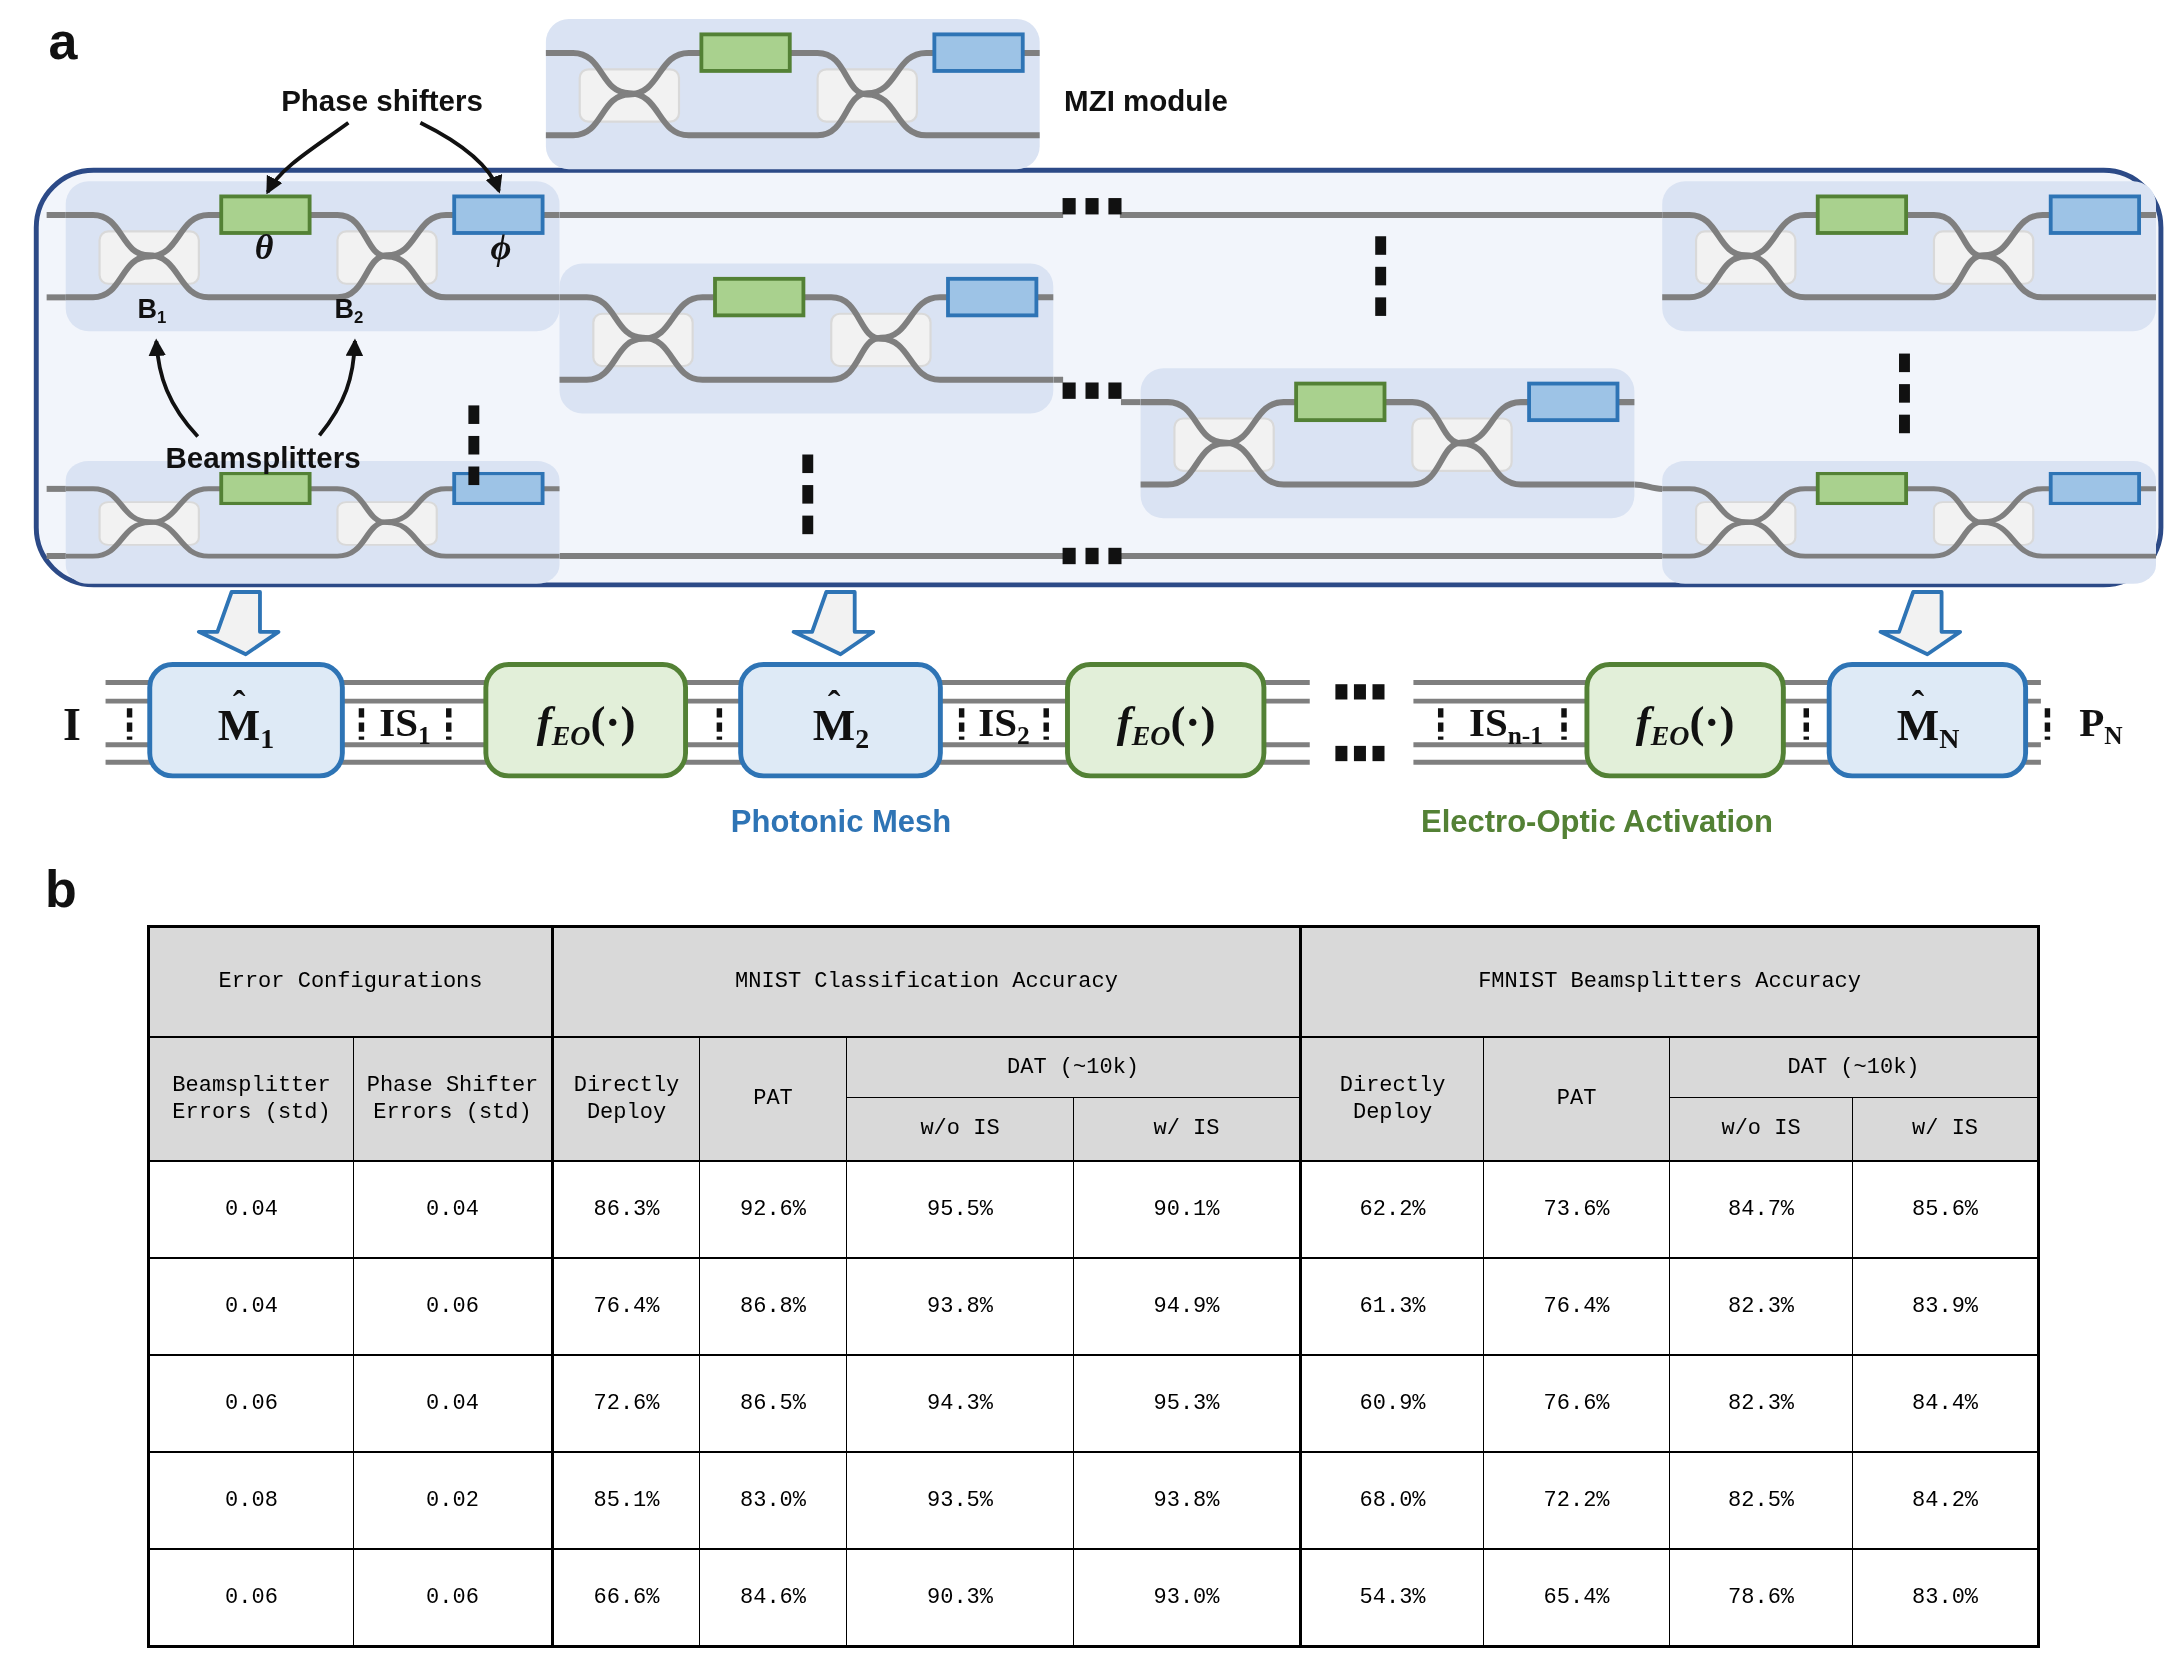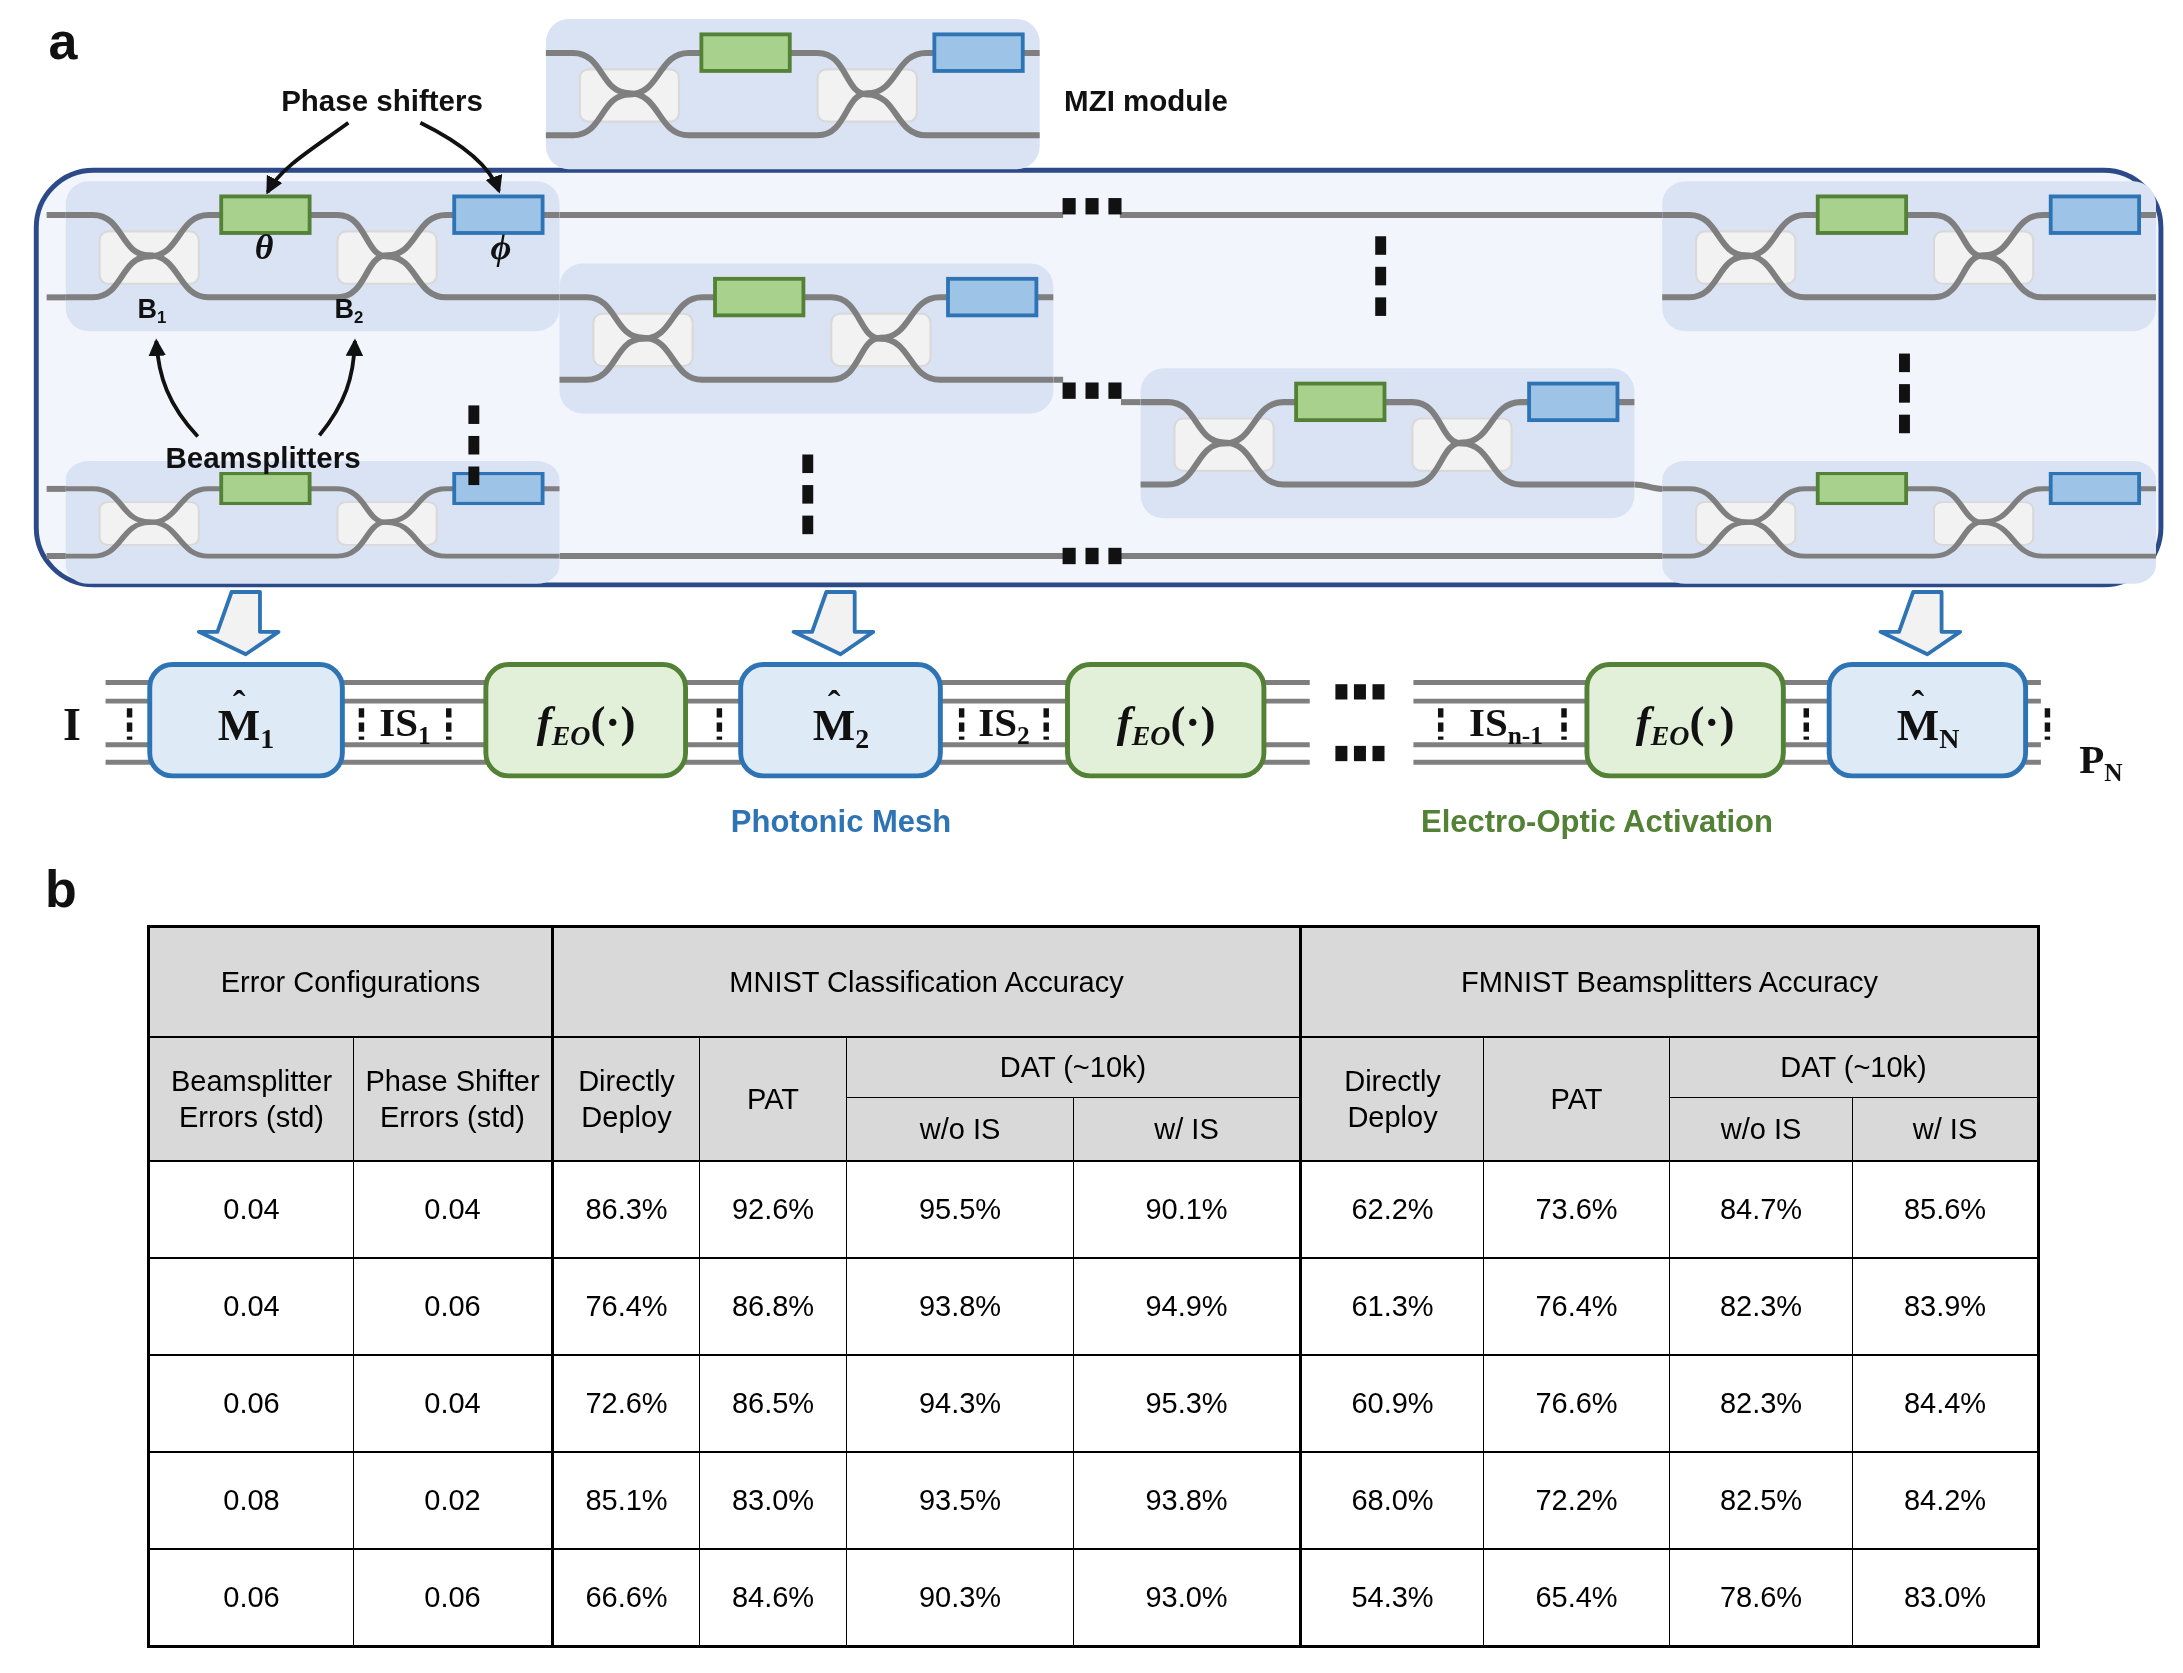--- a/index.html
+++ b/index.html
@@ -17,21 +17,21 @@
   .flowlbl{font-family:"Liberation Serif",serif;font-weight:bold;font-size:41px;}
   .boxlbl{font-family:"Liberation Serif",serif;font-weight:bold;font-size:45px;}
   sub{font-size:0.62em;vertical-align:-0.3em;}
   .mh{position:relative;display:inline-block;}
   .mh .hat{position:absolute;left:50%;top:-0.46em;transform:translateX(-50%);font-size:0.85em;}
   .mesh-tag{font-size:31px;font-weight:bold;color:#2e74b5;}
   .eo-tag{font-size:31px;font-weight:bold;color:#538135;}
   
   .tblwrap{position:absolute;left:147px;top:925px;}
   table.acc{border-collapse:collapse;table-layout:fixed;width:1889px;
-            font-family:Liberation Sans, sans-serif;font-size:29px;color:#000;}
+            font-family:Liberation Mono, monospace;font-size:22px;color:#000;}
   table.acc td{border:1.6px solid #000;text-align:center;vertical-align:middle;padding:0 3.3px;
                overflow:hidden;line-height:1.25;}
   table.acc td.hd{background:#d9d9d9;}
   table.acc td.gl{border-left-width:3.3px;}
   table.acc tr.h1 td{border-bottom-width:2.7px;height:108px;}
   table.acc tr.h2 td{height:59px;}
   table.acc tr.h3 td{height:62px;}
   table.acc tr.h3 td.tt{border-top-width:1.6px;}
   table.acc tr.hblock td{border-bottom-width:2.7px;}
   table.acc tr.data td{border-top-width:2.7px;border-bottom-width:2.7px;height:95px;margin-left:13px;}
@@ -184,21 +184,21 @@
   <div class="lbl flowlbl" style="left:1004px;top:725px;"><span>IS</span><sub>2</sub></div>
 
   <div class="lbl boxlbl" style="left:1166px;top:725px;"><span class="ital">f</span><sub class="ital">EO</sub><span>(·)</span></div>
 
   <div class="lbl flowlbl" style="left:1506px;top:725px;"><span>IS</span><sub>n-1</sub></div>
 
   <div class="lbl boxlbl" style="left:1685px;top:725px;"><span class="ital">f</span><sub class="ital">EO</sub><span>(·)</span></div>
 
   <div class="lbl boxlbl" style="left:1928px;top:728px;"><span class="mh"><span class="hat">ˆ</span><span>M</span></span><sub>N</sub></div>
 
-  <div class="lbl flowlbl" style="left:2101px;top:725px;margin-top:37px;"><span>P</span><sub>N</sub></div>
+  <div class="lbl flowlbl" style="left:2101px;top:725px;"><span>P</span><sub>N</sub></div>
 
   <div class="lbl mesh-tag" style="left:841px;top:821px;">Photonic Mesh</div>
   <div class="lbl eo-tag" style="left:1597px;top:821px;">Electro-Optic Activation</div>
 
   <div class="lbl panel" style="left:61px;top:889px;">b</div>
 
   <div class="tblwrap">
     <table class="acc">
       <colgroup>
         <col style="width:205px">

